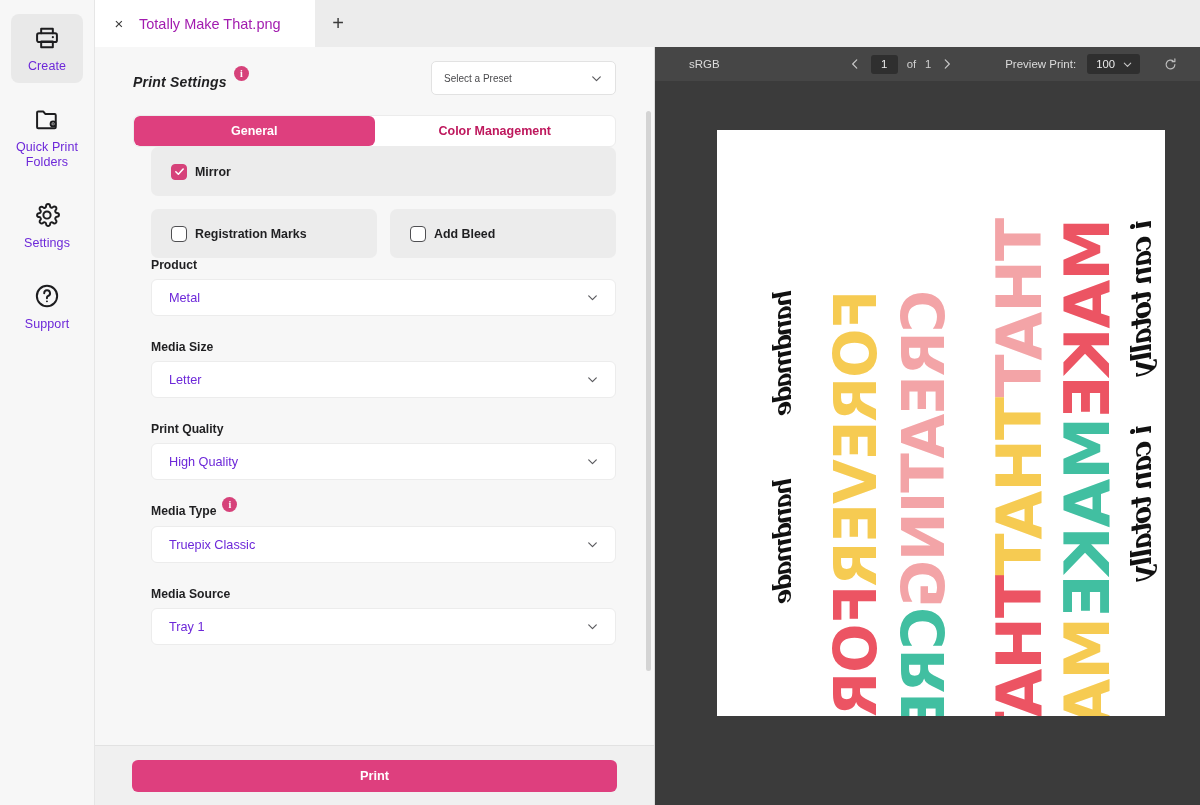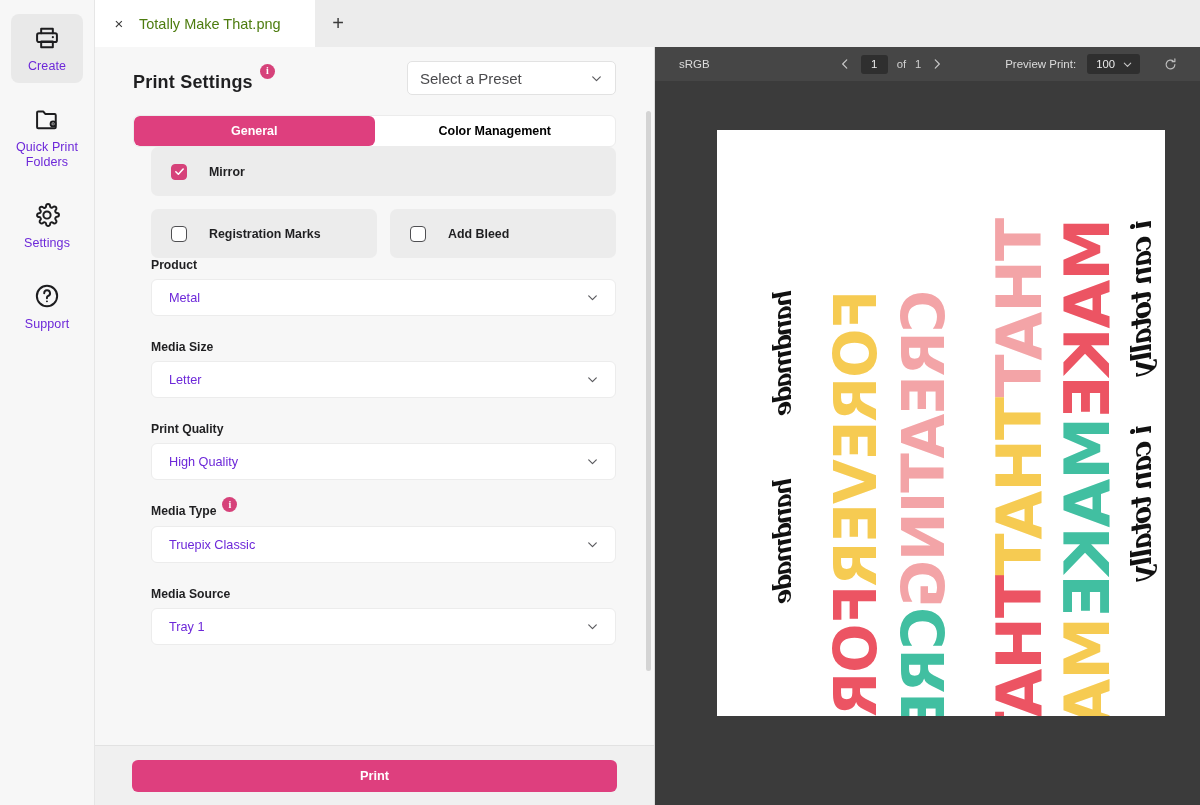--- a/index.html
+++ b/index.html
@@ -43,21 +43,21 @@
   }
   .tab {
     height: 47px; min-width: 220px; background: #ffffff;
     display: flex; align-items: center; gap: 14px;
     padding: 0 18px 0 18px; cursor: pointer;
   }
   .tab-close {
     font-size: 15px; color: #3a3a3a; line-height: 1;
     cursor: pointer; width: 12px; text-align: center;
   }
-  .tab-title { font-size: 14.5px; color: #4d7c0f; white-space: nowrap; }
+  .tab-title { font-size: 14.5px; color: #a21caf; white-space: nowrap; }
   .tab-add {
     width: 46px; height: 47px; display: flex; align-items: center; justify-content: center;
     font-size: 20px; color: #3a3a3a; cursor: pointer; font-weight: 300;
   }
 
   
   .body { flex: 1 1 auto; display: flex; min-height: 0; }
 
   
   .settings {
@@ -67,57 +67,57 @@
   }
   .settings-scroll {
     flex: 1 1 auto; overflow: hidden; position: relative;
     padding: 0 38px 0 38px;
   }
   .ps-head {
     display: flex; align-items: center; height: 62px;
     justify-content: space-between;
   }
   .ps-title-wrap { display: flex; align-items: flex-start; gap: 7px; padding-top: 8px;}
-  .ps-title { font-size: 18px; font-weight: bold; color: #1f1f21; letter-spacing: .2px; }
+  .ps-title { font-size: 14px; font-weight: bold; color: #1f1f21; letter-spacing: .2px; font-style: italic; }
   .info-dot {
     width: 15px; height: 15px; border-radius: 50%;
     background: #d6427a; color: #fff; font-size: 10px; font-weight: bold;
     display: inline-flex; align-items: center; justify-content: center;
     font-family: "Liberation Serif", serif; line-height: 1; position: relative; top: -8px;
     cursor: pointer;
   }
   .preset-select {
-    width: 209px; height: 34px; background: #fff; border: 1px solid #e2e2e2;
+    width: 185px; height: 34px; background: #fff; border: 1px solid #e2e2e2;
     border-radius: 5px; display: flex; align-items: center; justify-content: space-between;
-    padding: 0 12px; font-size: 15px; color: #4a4a4d; cursor: pointer;
+    padding: 0 12px; font-size: 10px; color: #4a4a4d; cursor: pointer;
   }
   .chev { width: 13px; height: 13px; color: #5a5a5e; flex: 0 0 13px; }
 
   
   .seg {
     display: flex; background: #fff; border-radius: 6px; height: 32px;
     margin-top: 6px; overflow: hidden; border: 1px solid #ececec;
   }
   .seg-btn {
     flex: 1 1 50%; display: flex; align-items: center; justify-content: center;
-    font-size: 12.5px; font-weight: bold; color: #000000; cursor: pointer; border-radius: 6px;
+    font-size: 12.5px; font-weight: bold; color: #be185d; cursor: pointer; border-radius: 6px;
   }
   .seg-btn.active { background: #de3f7e; color: #ffffff; }
 
   .section-label {
     font-size: 12.5px; font-weight: bold; color: #1f1f21;
     margin: 29px 0 8px 18px;
   }
   .field-label {
     font-size: 12.2px; font-weight: bold; color: #1f1f21;
     margin: 0 0 7px 18px; display: flex; align-items: flex-start; gap: 6px;
   }
   .chk-card {
     background: #ececec; border-radius: 7px; height: 49px;
-    display: flex; align-items: center; padding: 0 20px; gap: 22px;
+    display: flex; align-items: center; padding: 0 20px; gap: 8px;
     cursor: pointer;
   }
   .chk-row { display: flex; gap: 13px; }
   .chk-row .chk-card { flex: 1 1 50%; }
   .chk-box {
     width: 16px; height: 16px; border-radius: 4px;
     border: 1.6px solid #4f4f52; background: #fff; flex: 0 0 16px;
     display: flex; align-items: center; justify-content: center;
   }
   .chk-box.checked { background: #d6427a; border-color: #d6427a; }
@@ -147,21 +147,21 @@
   }
   .panel-scrollbar {
     position: absolute; right: 3px; top: 64px; width: 5px; height: 560px;
     background: #d4d4d4; border-radius: 3px; cursor: pointer;
   }
 
   
   .preview { flex: 1 1 auto; background: #3b3b3b; display: flex; flex-direction: column; min-width: 0;}
   .preview-bar {
     height: 34px; flex: 0 0 34px; background: #464646;
-    display: flex; align-items: center; padding: 0 22px 0 24px; gap: 0;
+    display: flex; align-items: center; padding: 0 22px 0 34px; gap: 0;
     color: #d8d8d8; font-size: 11.5px;
   }
   .pb-srgb { font-size: 11.5px; color: #dcdcdc; }
   .pb-pager { display: flex; align-items: center; gap: 9px; margin-left: 128px; }
   .pg-arrow { width: 14px; height: 14px; color: #c9c9c9; cursor: pointer; }
   .pg-num {
     background: #2f2f2f; border-radius: 3px; min-width: 27px; height: 19px;
     display: flex; align-items: center; justify-content: center;
     font-size: 11.5px; color: #eaeaea; cursor: text;
   }

